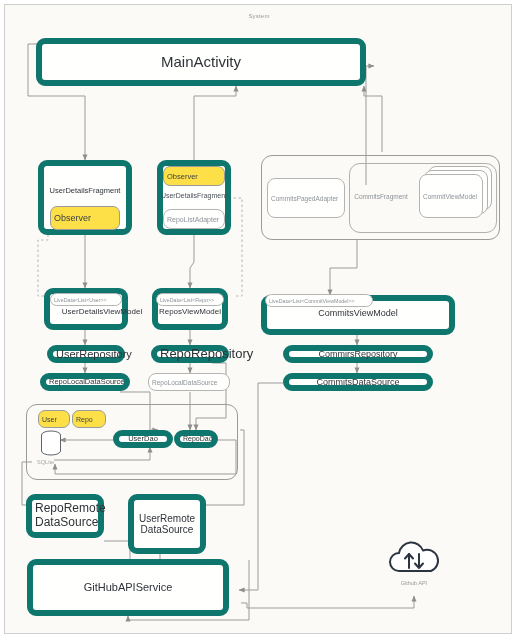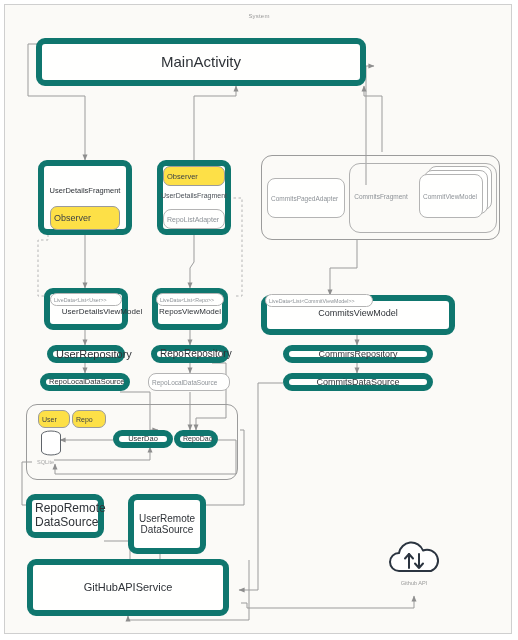--- a/index.html
+++ b/index.html
@@ -144,21 +144,21 @@
 
   <div class="node" style="left:261px;top:295px;width:194px;height:40px;"></div>
   <div class="pill" style="left:265px;top:294px;width:108px;height:13px;font-size:5.3px;">
     <span class="lbl">LiveData&lt;List&lt;CommitViewModel&gt;&gt;</span>
   </div>
   <div style="position:absolute;left:261px;top:308px;width:194px;text-align:center;font-size:9px;color:#2f3338;">CommitsViewModel</div>
 
   <div class="node" style="left:47px;top:345px;width:78px;height:18px;font-size:11px;justify-content:center;">
     <span class="lbl">UserRepository</span>
   </div>
-  <div class="node" style="left:151px;top:345px;width:78px;height:18px;font-size:10px;">
+  <div class="node" style="left:151px;top:345px;width:78px;height:18px;font-size:13px;">
     <span class="lbl">RepoRepository</span>
   </div>
   <div class="node" style="left:283px;top:345px;width:150px;height:18px;font-size:9px;">
     <span class="lbl">CommirsRepository</span>
   </div>
 
   <div class="node" style="left:40px;top:373px;width:90px;height:18px;font-size:7.5px;">
     <span class="lbl">RepoLocalDataSource</span>
   </div>
   <div class="pill" style="left:148px;top:373px;width:82px;height:18px;font-size:6.5px;">

